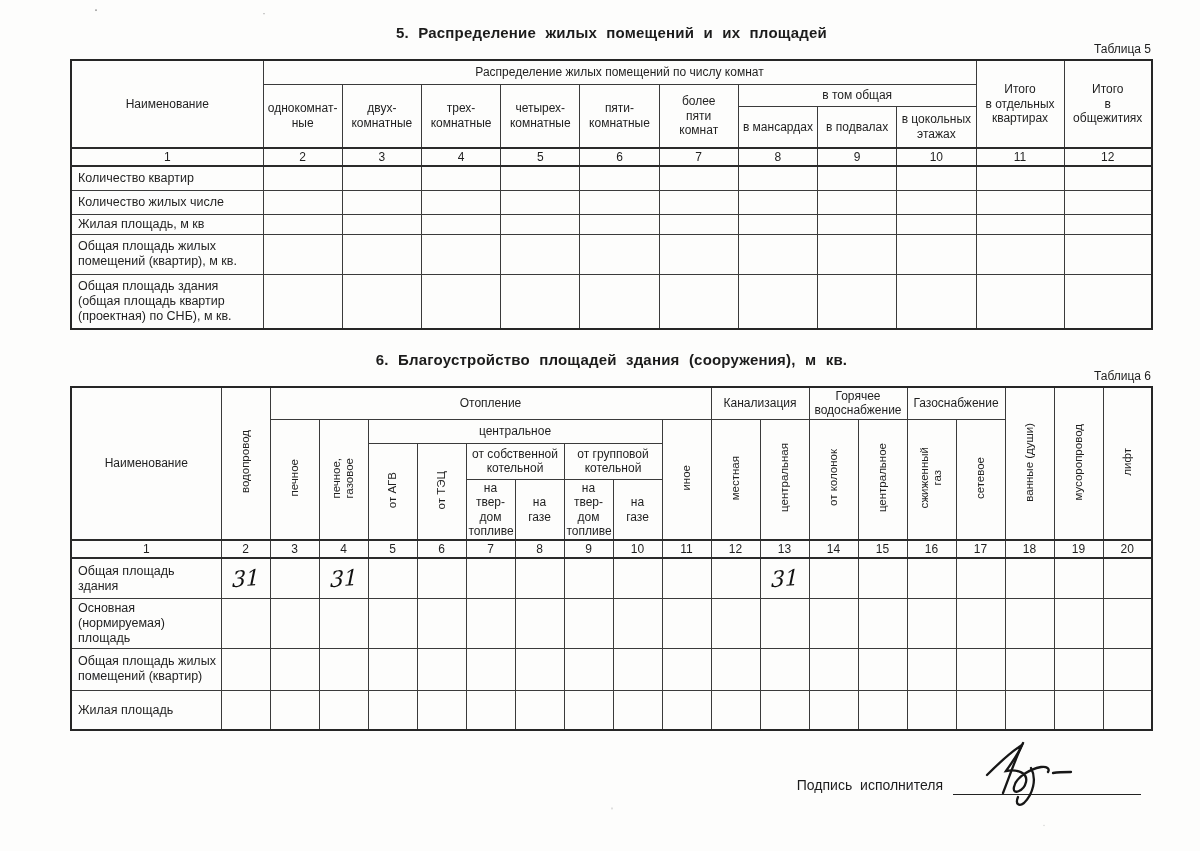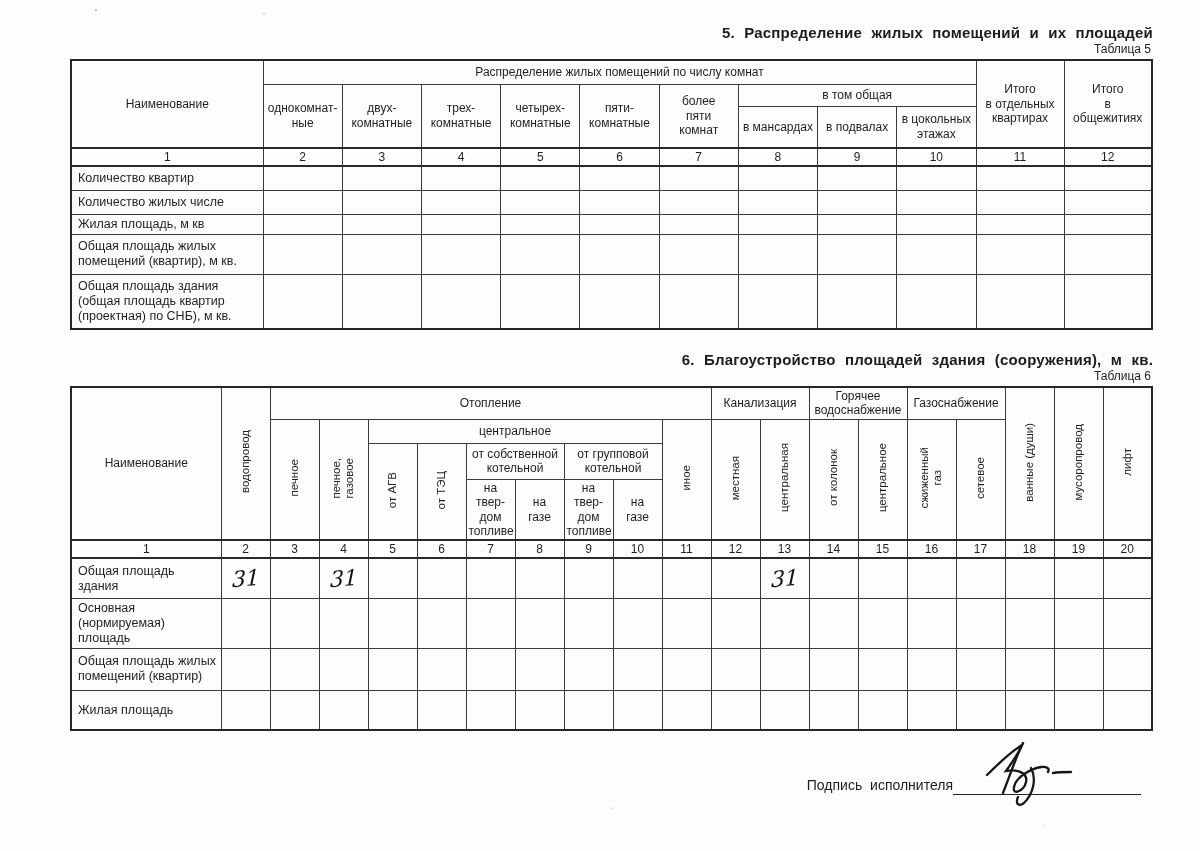--- a/index.html
+++ b/index.html
@@ -12,21 +12,21 @@
     color: #222;
     padding: 24px 47px 0 70px;
     overflow: hidden;
     background-image:
       radial-gradient(circle at 8% 1.2%, rgba(0,0,0,.30) .6px, transparent 1.4px),
       radial-gradient(circle at 22% 1.6%, rgba(0,0,0,.20) .5px, transparent 1.2px),
       radial-gradient(circle at 51% 95%, rgba(0,0,0,.12) .6px, transparent 1.5px),
       radial-gradient(circle at 87% 97%, rgba(0,0,0,.10) .5px, transparent 1.2px);
   }
   .tbl-title {
-    text-align: right; font-weight: bold; font-size: 15px;
+    text-align: center; font-weight: bold; font-size: 15px;
     word-spacing: 5px; letter-spacing: .2px; color:#1c1c1c;
     margin: 0 0 1px 0; white-space: pre-line;
   }
   .tbl-caption { text-align: right; font-size: 12px; color:#1e1e1e; margin: 0 2px 3px 0; }
   table { border-collapse: collapse; table-layout: fixed; width: 100%; }
   table, th, td { border: 1.4px solid #3b3b3b; }
   .t5, .t6 { border: 2px solid #262626; }
   th, td {
     font-weight: normal; font-size: 12px; line-height: 1.2;
     padding: 1px 2px; text-align: center; vertical-align: middle;
@@ -47,21 +47,21 @@
     white-space: pre-line; max-height: 135px;
   }
   .section-gap { margin-top: 21px; }
   .hw {
     font-family: "DejaVu Serif", serif; font-style: italic;
     font-size: 22px; color: #111; display: inline-block;
     transform: rotate(-5deg) skewX(-6deg); line-height: 1;
   }
   .sig {
     display: flex; justify-content: flex-end; align-items: flex-end;
-    margin: 44px 12px 0 0; font-size: 14px; color:#1d1d1d;
+    margin: 44px 12px 0 0; gap: 10px; font-size: 14px; color:#1d1d1d;
   }
   .sig-label { word-spacing: 4px; padding-bottom: 2px; }
   .sig-line { position: relative; width: 188px; height: 20px; border-bottom: 1.6px solid #222; }
   .sig-line svg { position: absolute; left: 26px; bottom: -17px; }
   .scribble path { fill: none; stroke: #171717; stroke-width: 2.3; stroke-linecap: round; }
 </style>
 </head>
 <body>
 
 <div class="sheet">

